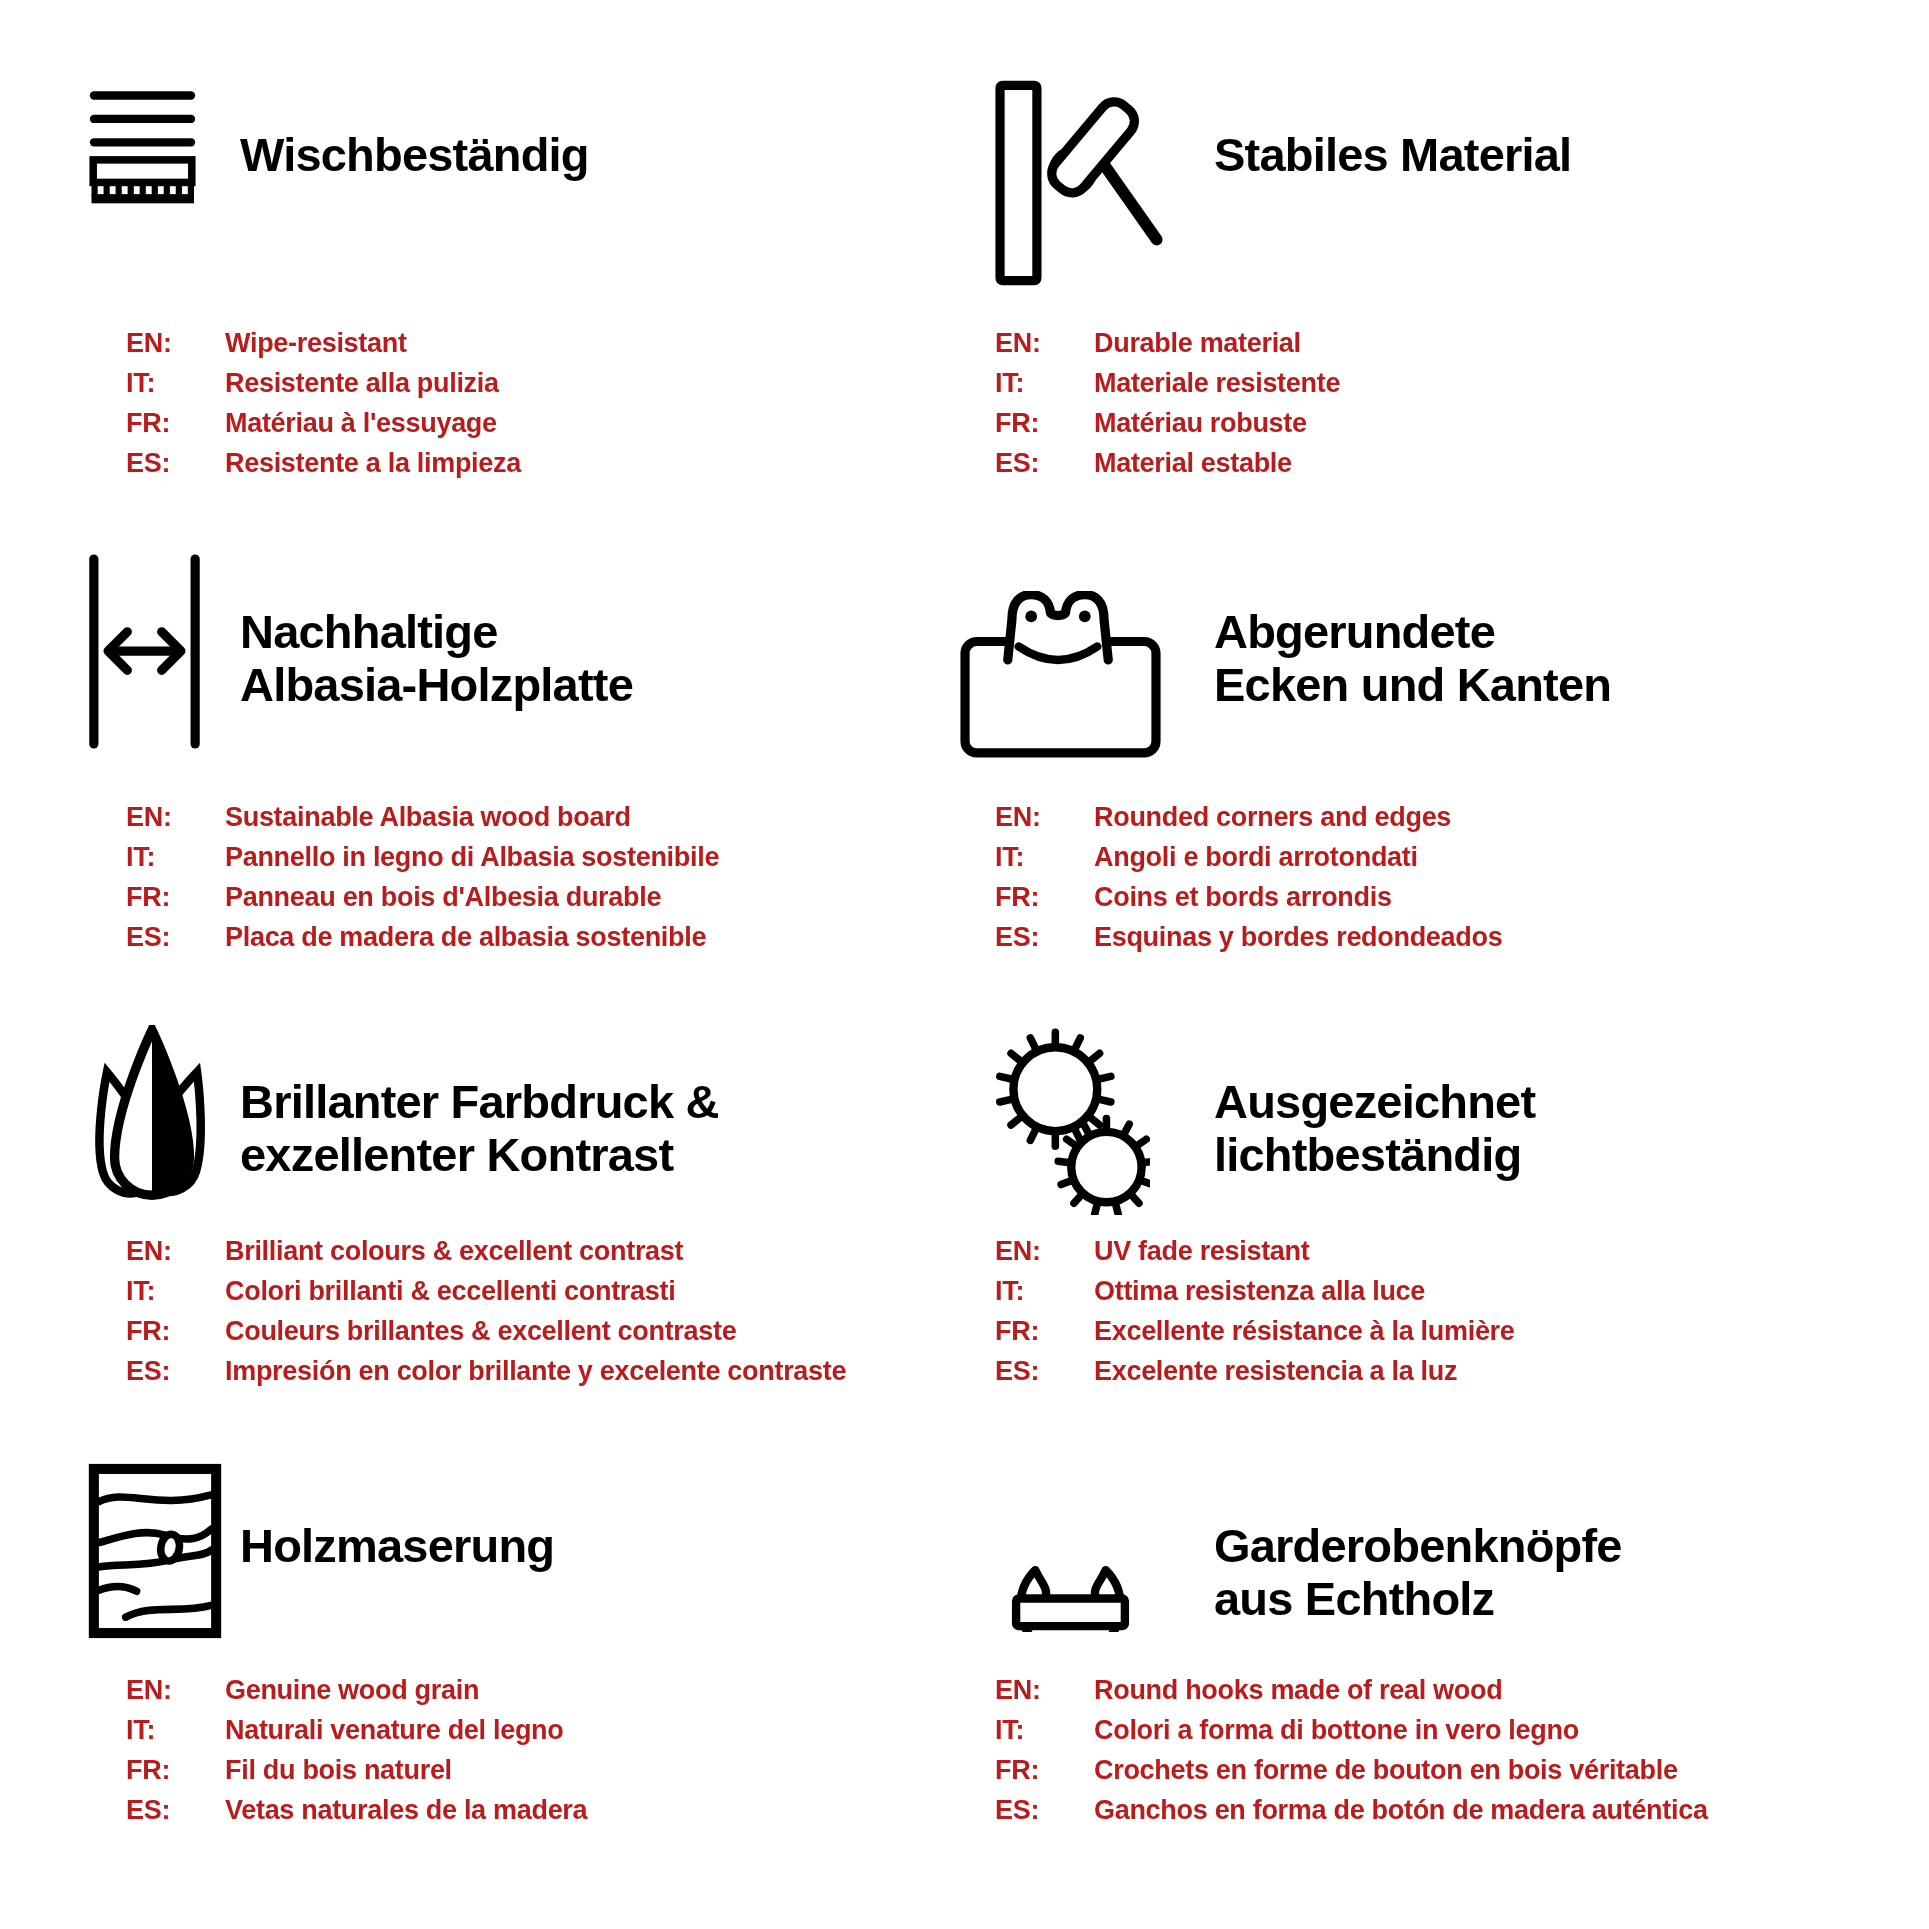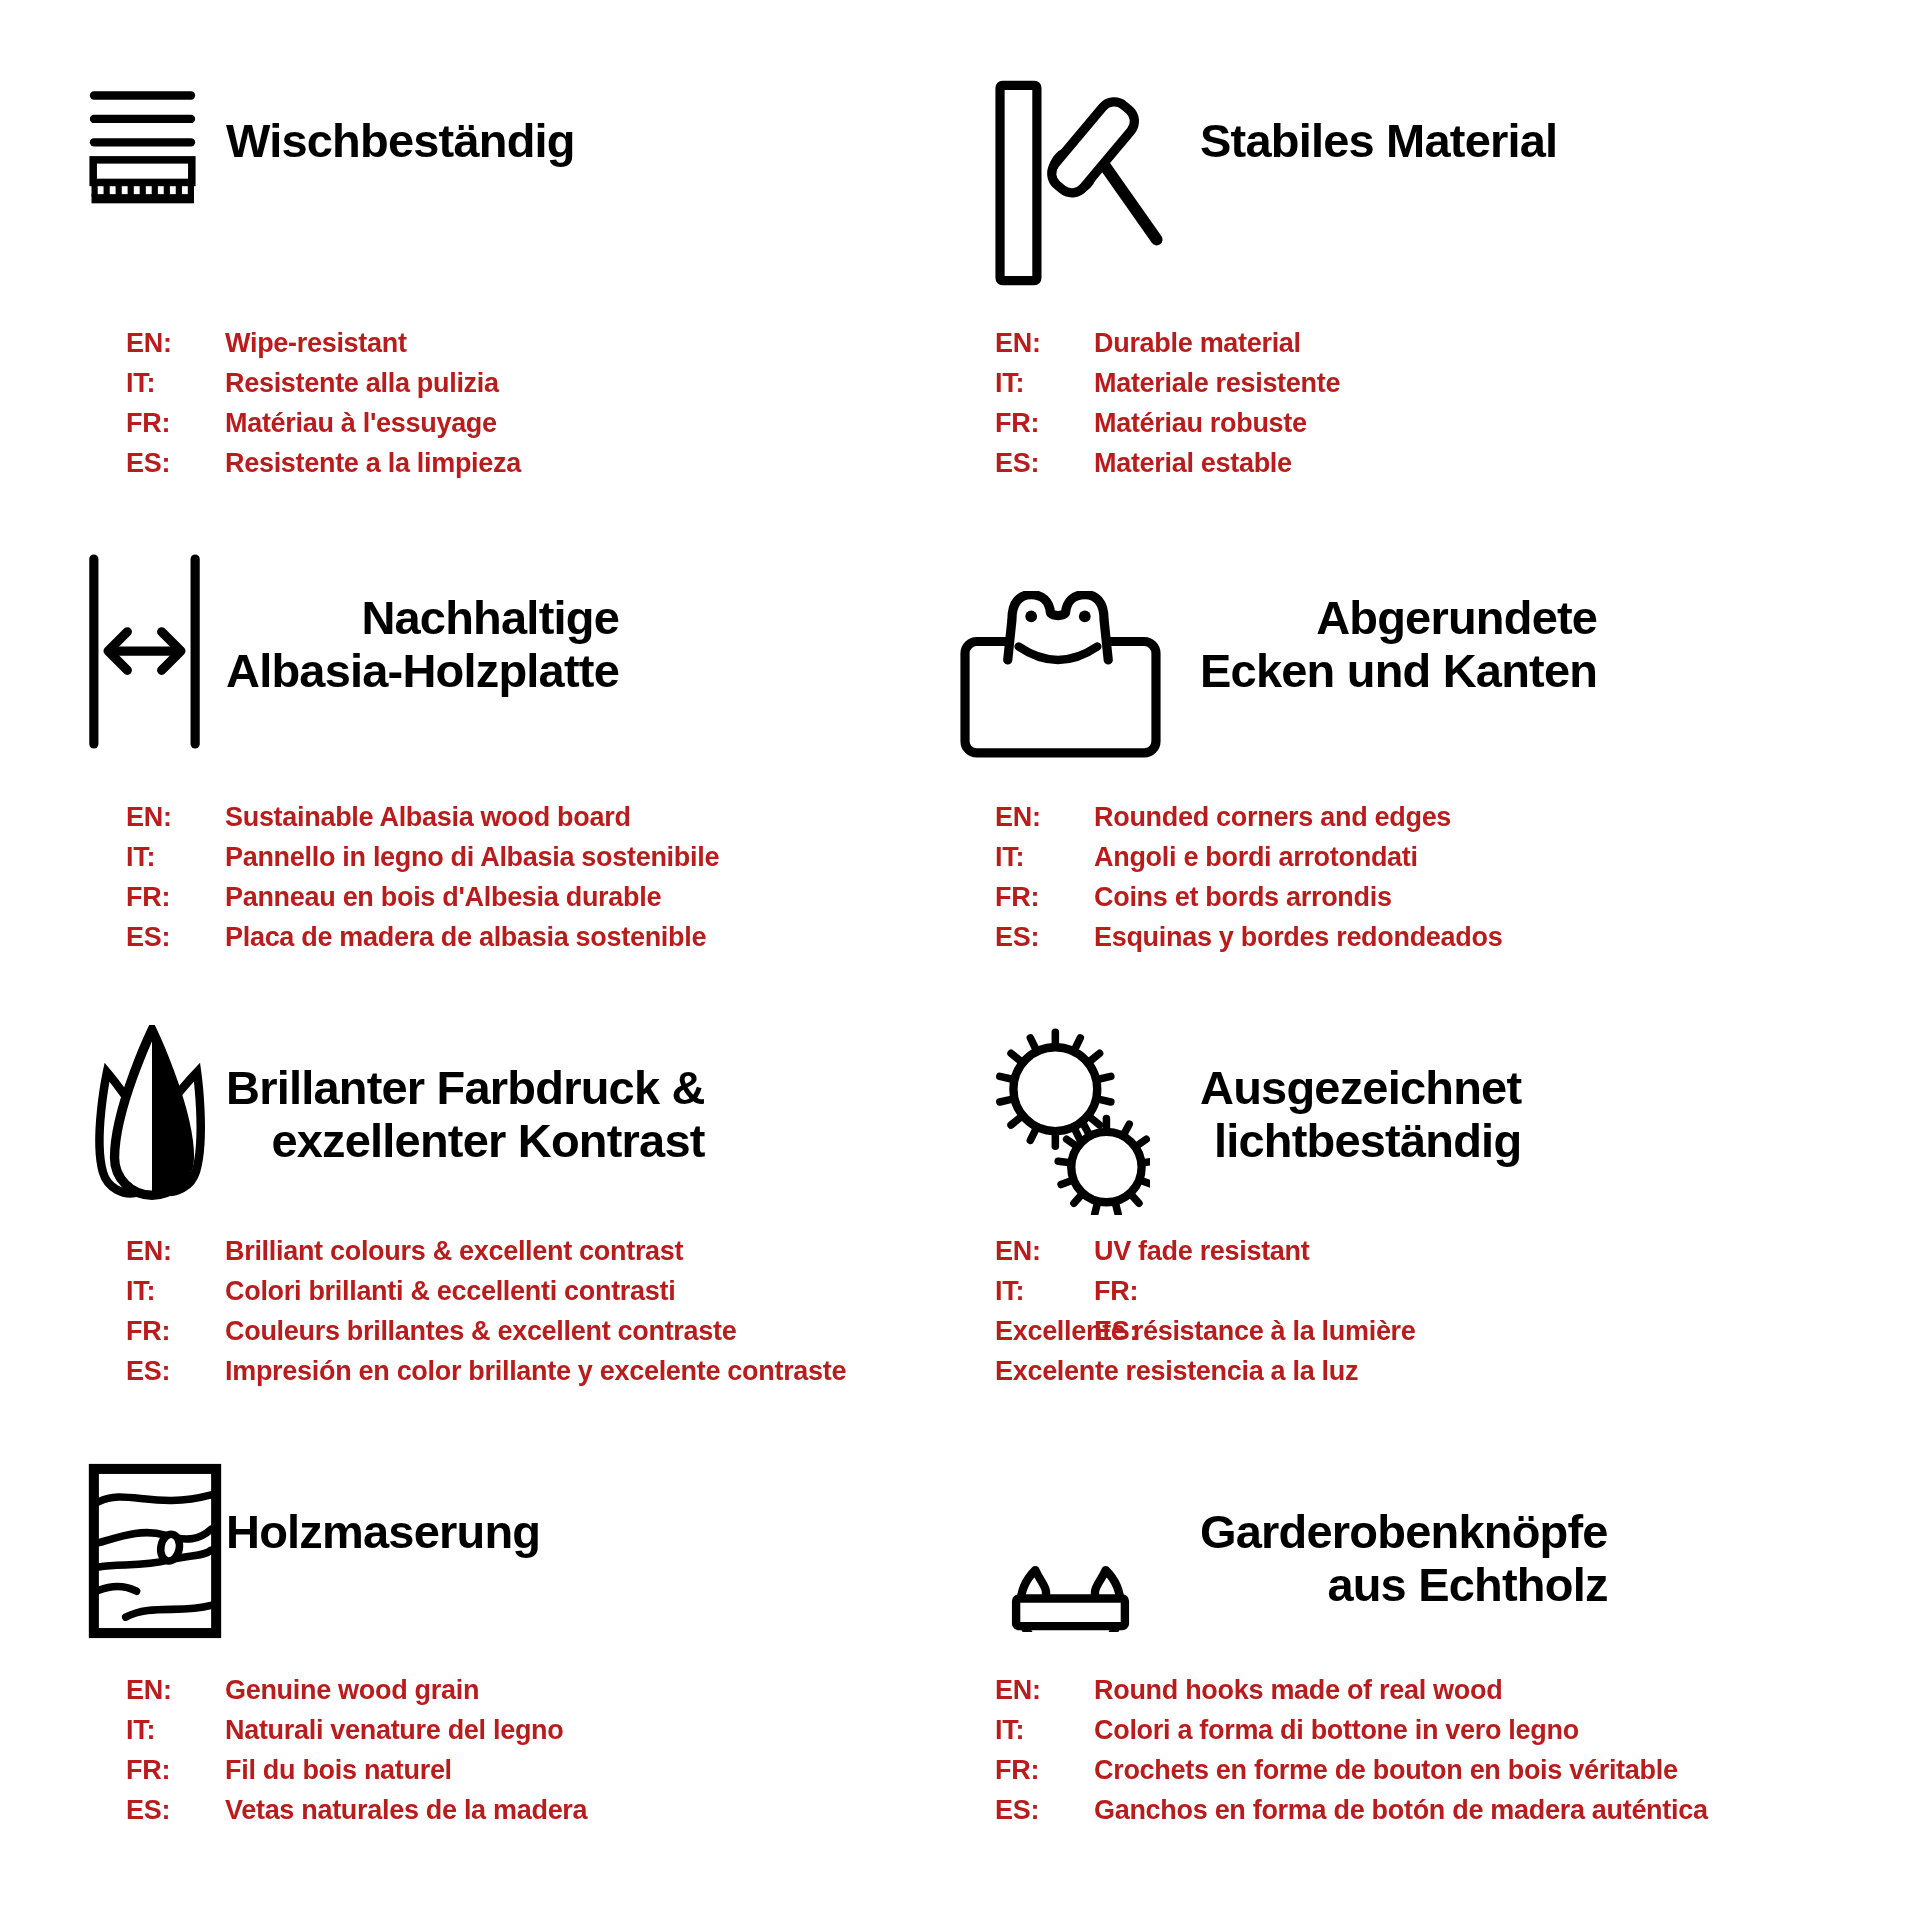--- a/index.html
+++ b/index.html
@@ -5,22 +5,22 @@
   html,body{margin:0;padding:0;}
   body{
     width:1930px;height:1930px;background:#ffffff;color:#000;
     font-family:"Liberation Sans", sans-serif;
   }
   .canvas{position:relative;width:1930px;height:1930px;overflow:hidden;background:#fff;}
   .feature{position:absolute;}
   .icon{position:absolute;}
   .icon svg{display:block;width:100%;height:100%;}
   .title{
-    position:absolute;margin:0;font-size:47px;line-height:53px;
-    font-weight:bold;letter-spacing:-0.8px;white-space:nowrap;color:#000;text-align:right;
+    position:absolute;margin:14px;font-size:47px;line-height:53px;
+    font-weight:bold;letter-spacing:-0.8px;white-space:nowrap;color:#000;
   }
   .title span{display:block;}
   .langs{
     position:absolute;display:grid;grid-template-columns:99px auto;
     margin:0;font-size:27px;line-height:40px;font-weight:bold;
     letter-spacing:-0.3px;white-space:nowrap;color:#b91c1c;
   }
   .langs dt,.langs dd{margin:0;padding:0;}
 </style>
 </head>
@@ -211,20 +211,21 @@
       </svg>
     </div>
     <h2 class="title" style="left:243px;top:46px;">
       <span>Ausgezeichnet</span>
       <span>lichtbeständig</span>
     </h2>
     <dl class="langs" style="left:38px;top:216px;">
       <dt>EN:</dt>
         <dd>UV fade resistant</dd>
       <dt>IT:</dt>
+        <dd>Ottima resistenza alla luce</dd>
       <dt>FR:</dt>
         <dd>Excellente résistance à la lumière</dd>
       <dt>ES:</dt>
         <dd>Excelente resistencia a la luz</dd>
     </dl>
   </section>
 
   <section class="feature" style="left:88px;top:1456px;">
     <div class="icon" style="left:0;top:6.7px;width:134px;height:176px;">
       <svg viewBox="0 0 160 210" xmlns="http://www.w3.org/2000/svg">

